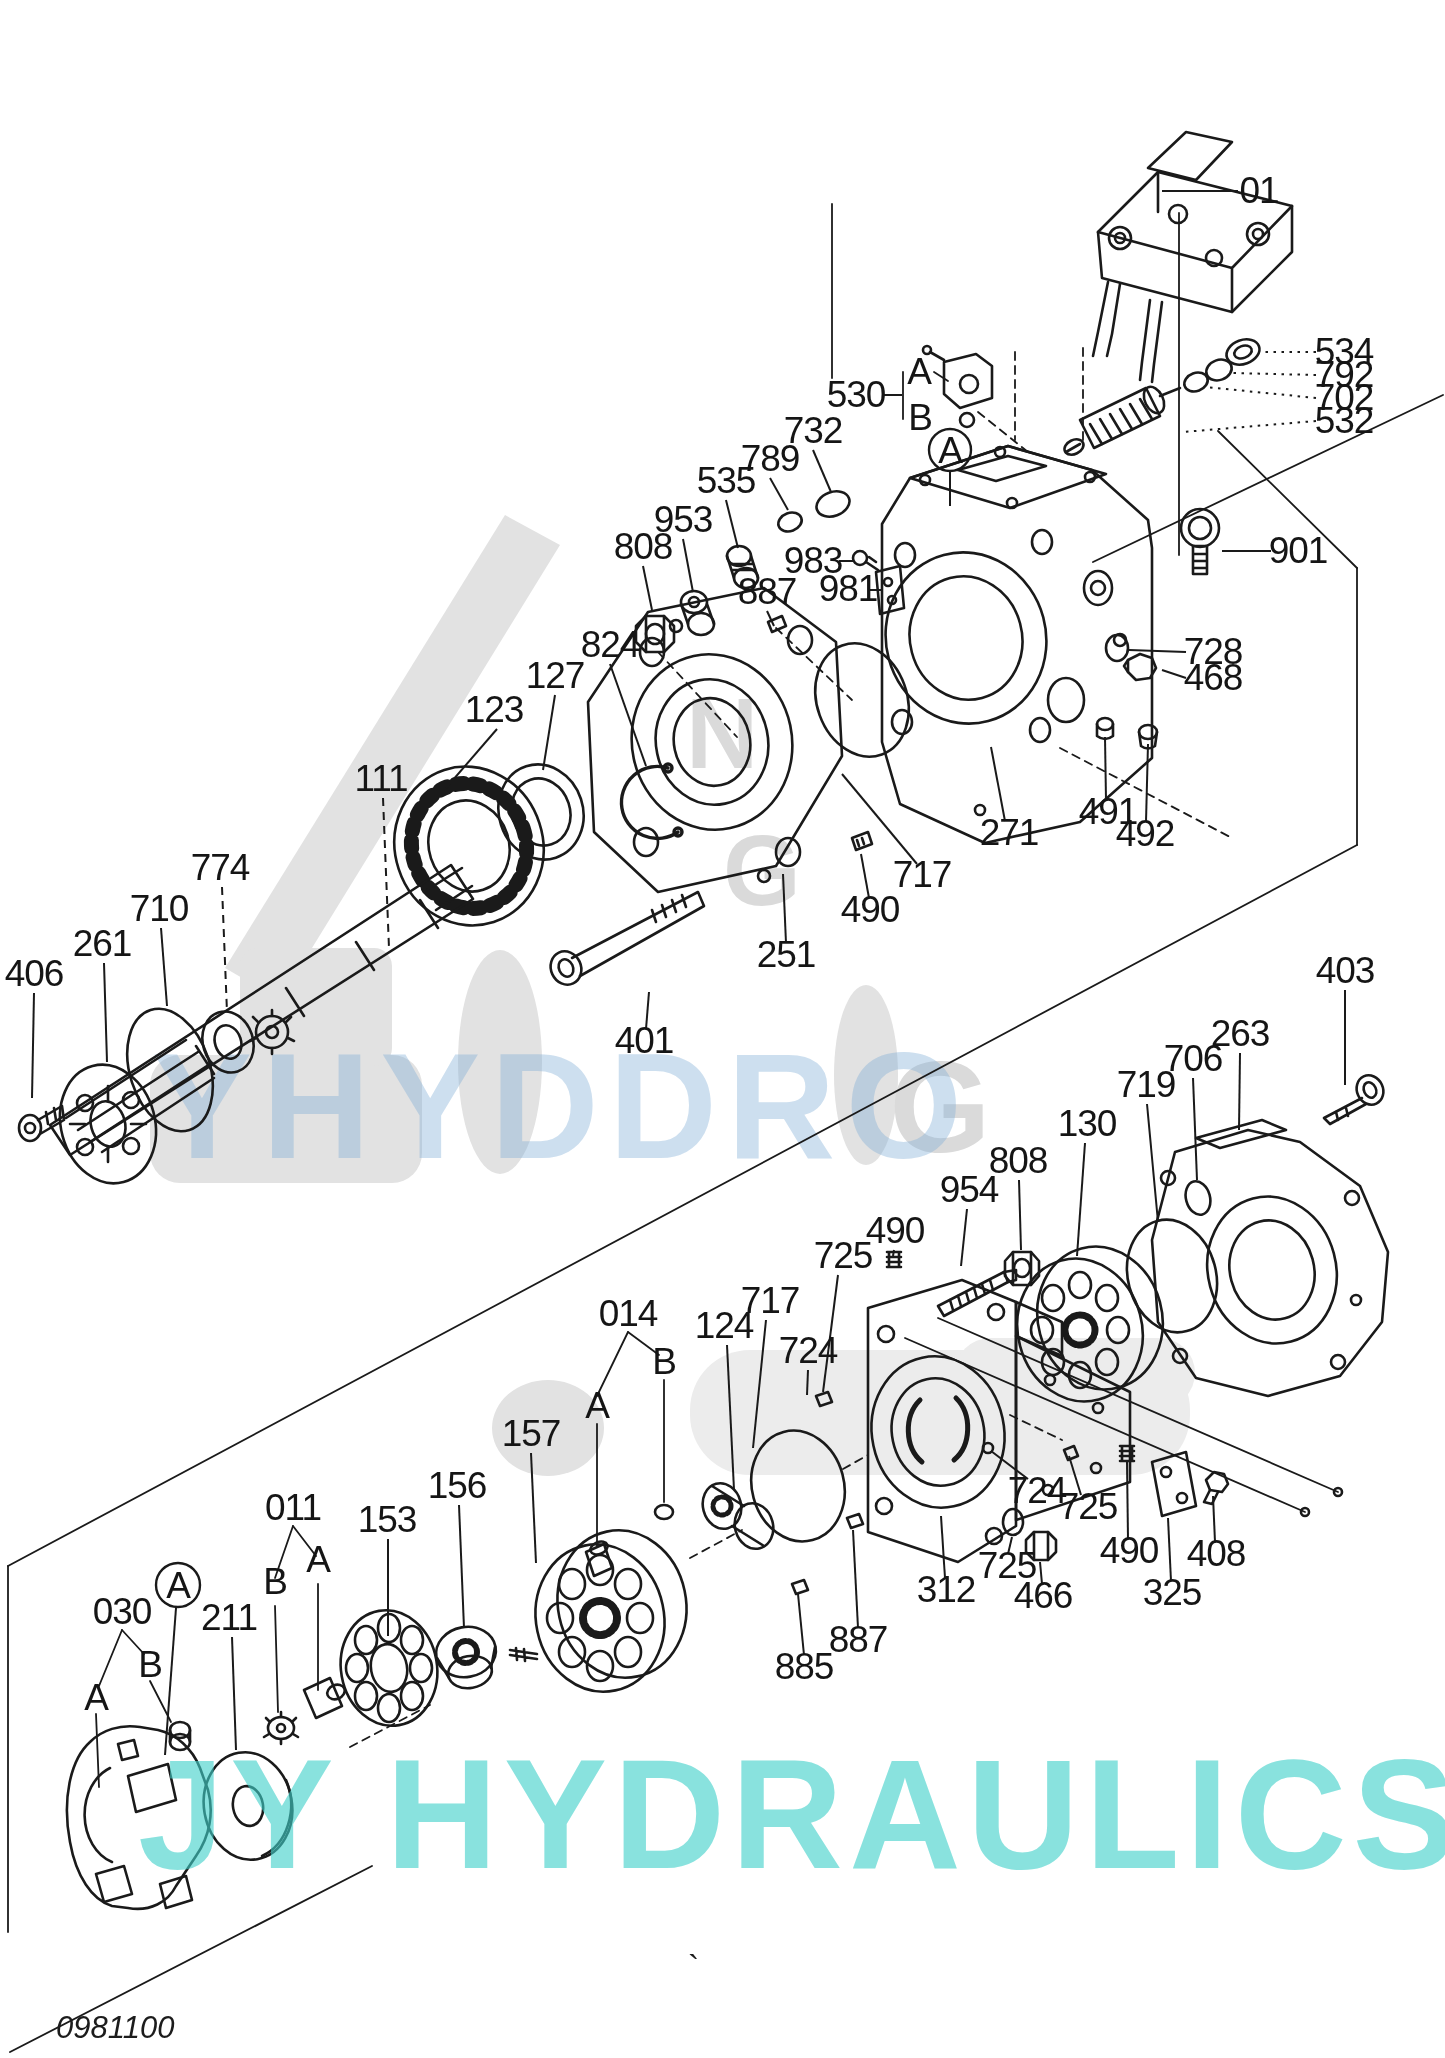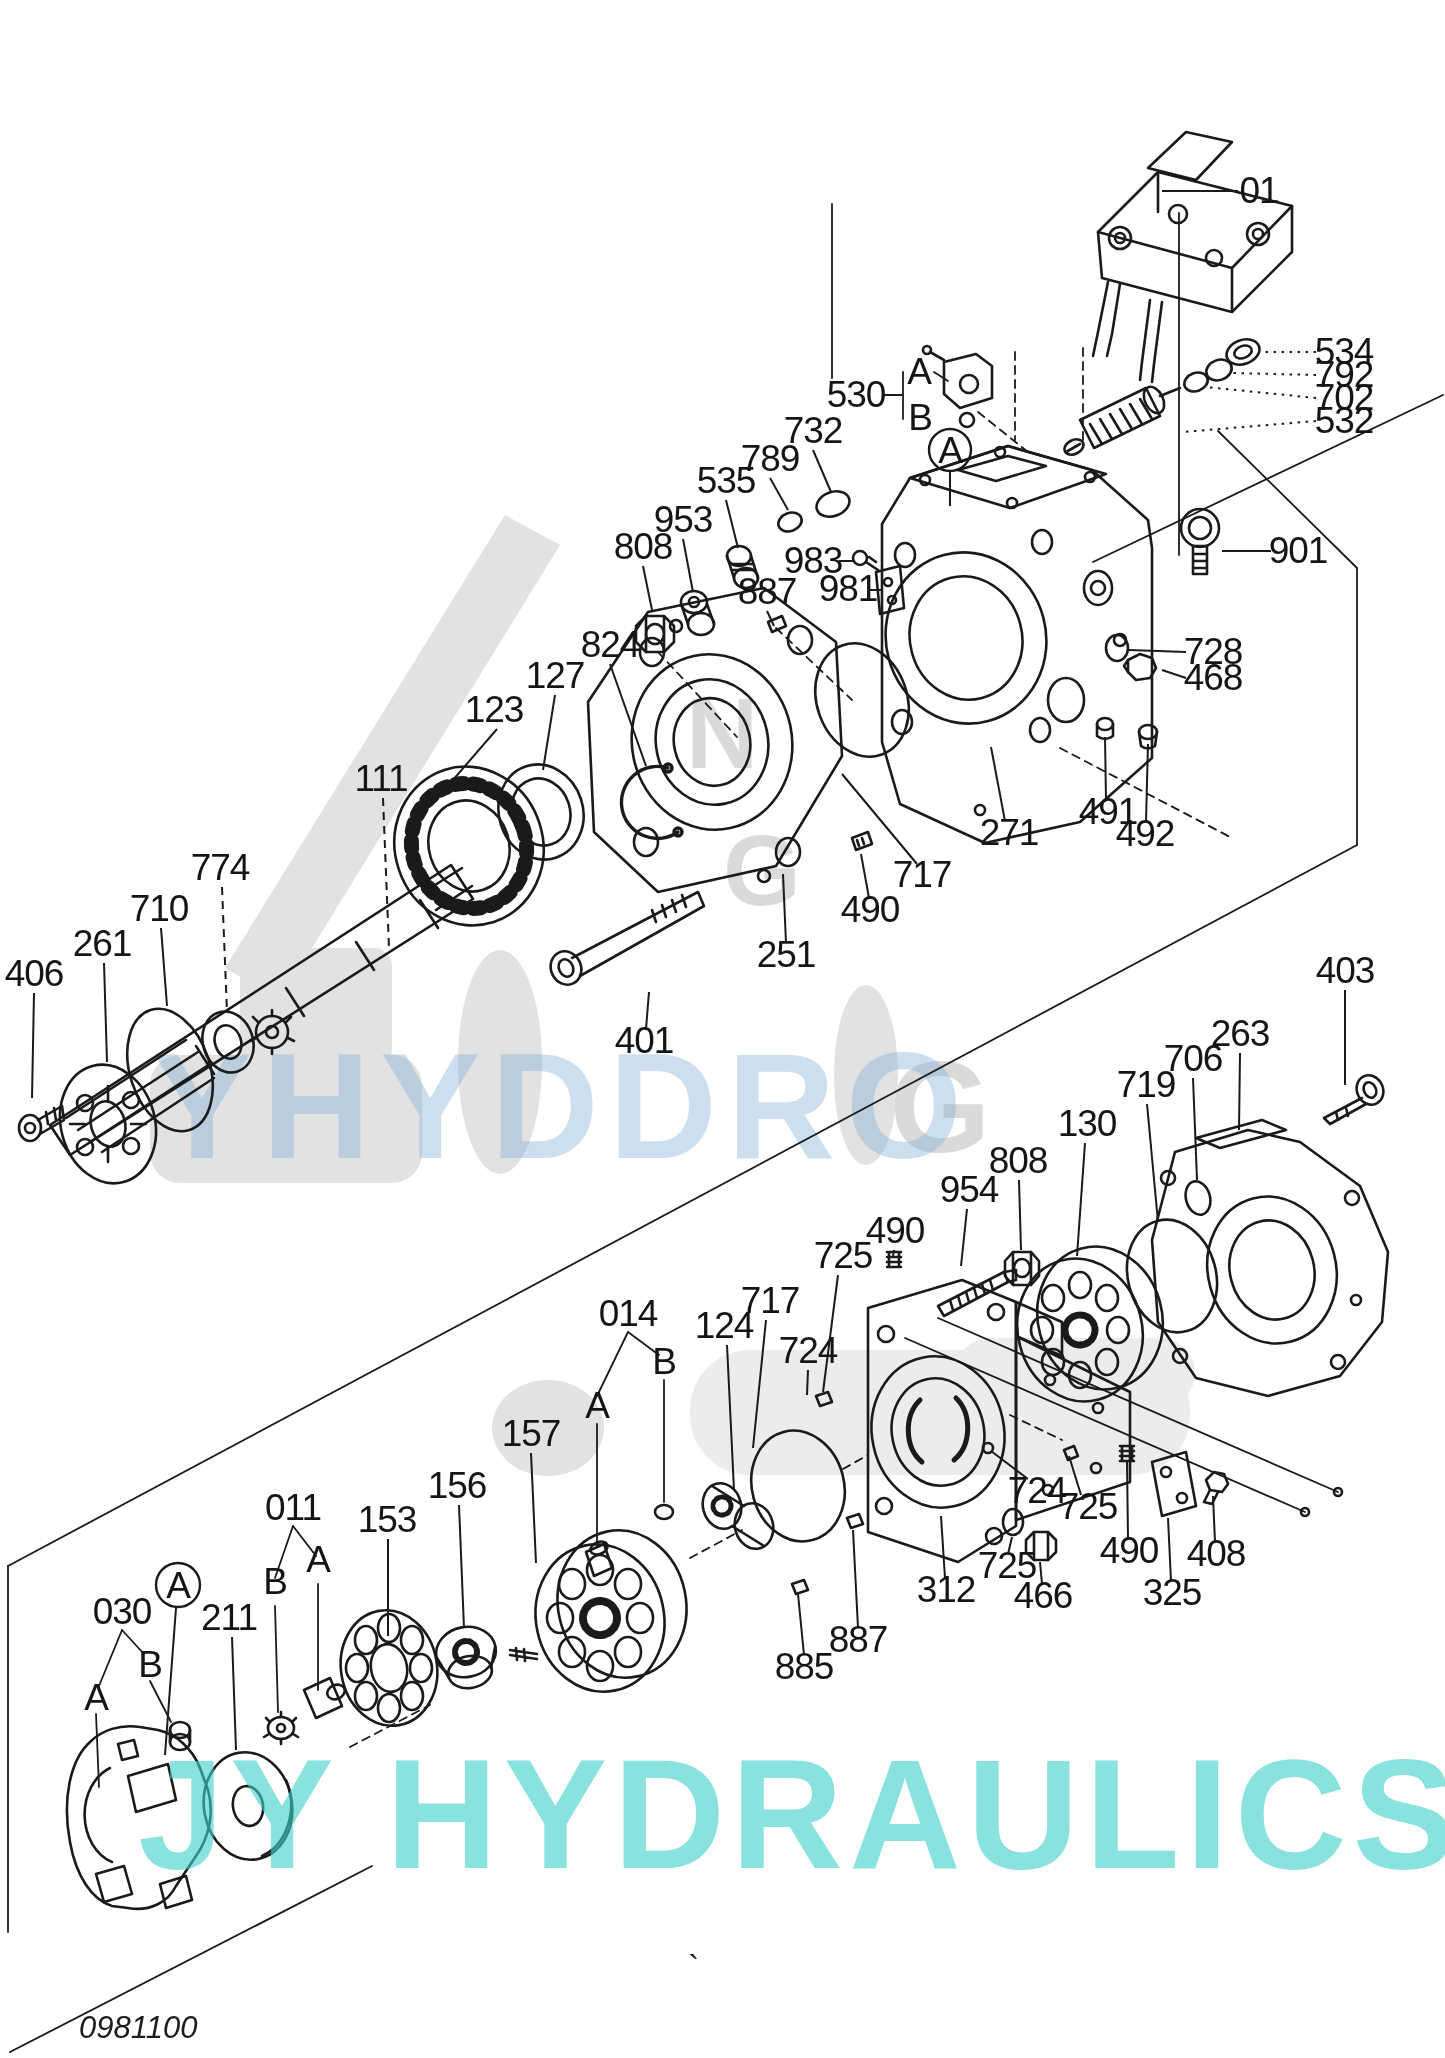--- a/index.html
+++ b/index.html
@@ -8,21 +8,21 @@
   #stage svg{position:absolute;left:0;top:0;}
   .wm{position:absolute;white-space:nowrap;pointer-events:none;}
   #wm-phone{left:24px;top:52px;font-size:168px;font-weight:700;letter-spacing:2px;
             color:rgba(240,128,128,0.72);z-index:60;}
   #wm-mid-blue{left:152px;top:1020px;font-size:150px;font-weight:700;letter-spacing:10px;
             color:rgba(130,176,216,0.40);z-index:10;}
   #wm-zeng{left:1072px;top:1028px;font-size:172px;font-weight:700;
             font-family:"Liberation Serif",serif;color:rgba(100,102,210,0.48);z-index:55;}
   #wm-cyan{left:138px;top:1726px;font-size:155px;font-weight:700;letter-spacing:6px;
             color:rgba(64,208,201,0.62);z-index:58;}
-  #doc-number{left:56px;top:2010px;font-size:31px;font-style:italic;color:#1c1c1c;z-index:40;margin-left:23px;}
+  #doc-number{left:56px;top:2010px;font-size:31px;font-style:italic;color:#1c1c1c;z-index:40;}
   #tick-mark{left:688px;top:1948px;font-size:34px;color:#1c1c1c;z-index:40;}
   .callout{font-family:"Liberation Sans",sans-serif;font-size:37px;fill:#151515;
            text-anchor:middle;letter-spacing:-1px;}
   .leader{fill:none;stroke:#1a1a1a;stroke-width:2;}
   .dash{stroke-dasharray:8 6;}
   .dot{stroke-dasharray:2.5 5.5;}
   .art{stroke:#1a1a1a;stroke-width:2.6;fill:none;stroke-linecap:round;stroke-linejoin:round;}
   .thin{stroke-width:1.8;}
   .thick{stroke-width:3.4;}
   .gray{fill:#e2e2e2;stroke:none;}

